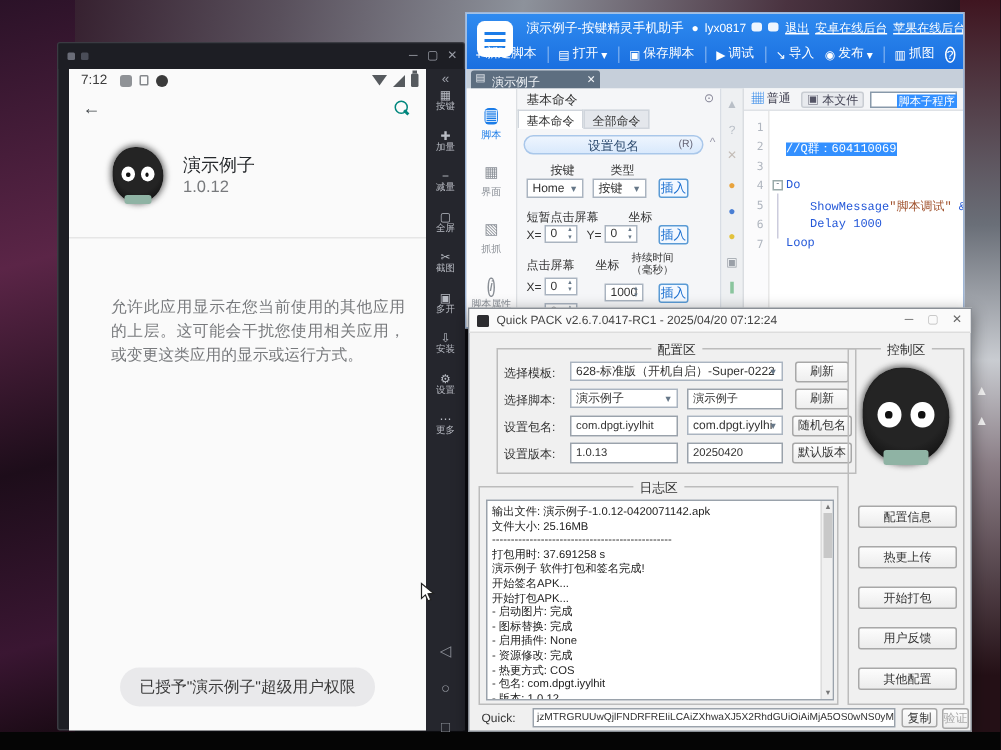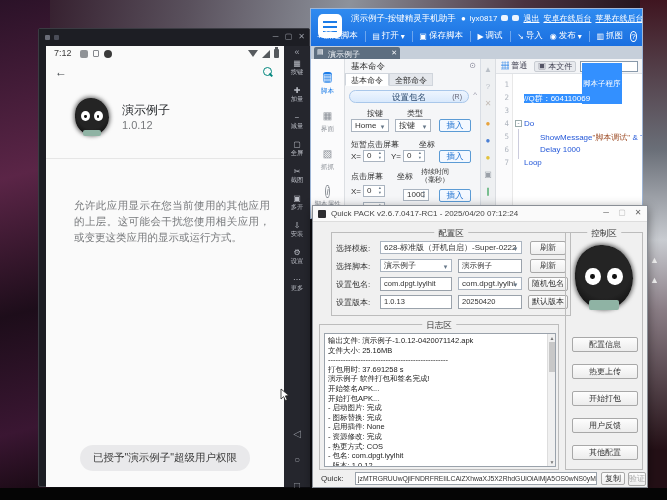--- a/index.html
+++ b/index.html
@@ -86,31 +86,31 @@
   .pn-tab{position:absolute;top:14px;width:44px;height:13px;text-align:center;line-height:13px;font-size:8px;background:#e4e7ec;border:1px solid #d0d5dc;cursor:pointer}
   .pn-tab.act{background:#fff;border-bottom-color:#fff}
   #pn-sec{position:absolute;left:4px;top:31px;width:120px;height:13px;background:linear-gradient(#eef5fe,#d9e9fc);border:1px solid #a9c7ea;border-radius:7px;text-align:center;line-height:12px;font-size:8.5px;color:#2c4a6e;cursor:pointer}
   #pn-secbadge{position:absolute;right:6px;top:0;font-size:7px;color:#667}
   #pn-caret{position:absolute;right:3px;top:31px;color:#99a;font-size:8px;cursor:pointer}
   .pn-lab{position:absolute;font-size:8px;color:#333}
   .combo{position:absolute;height:13px;background:#fff;border:1px solid #aab4c0;font-size:8px;line-height:11px;padding-left:3px;color:#333;cursor:pointer}
   .combo .cv{position:absolute;right:1px;top:1px;width:9px;height:9px;color:#678;font-size:7px;text-align:center}
   .numbox{position:absolute;height:12px;background:#fff;border:1px solid #aab4c0;font-size:8px;line-height:10px;padding-left:3px;color:#333}
   .numbox .sp{position:absolute;right:0;top:-1px;width:8px;font-size:4.5px;line-height:5px;color:#678;text-align:center;cursor:pointer}
-  .ins-btn{position:absolute;width:32px;height:13px;background:#f3f8ff;border:1px solid #5b9bd5;border-radius:2px;color:#1b6fd0;font-size:8.5px;text-align:center;line-height:11px;cursor:pointer}
+  .ins-btn{position:absolute;width:20px;height:13px;background:#f3f8ff;border:1px solid #5b9bd5;border-radius:2px;color:#1b6fd0;font-size:8.5px;text-align:center;line-height:11px;cursor:pointer}
   #st-strip{position:absolute;left:170px;top:50px;width:15px;height:161px;background:#eef0f2;border-right:1px solid #dadde1}
   .strip-ic{position:absolute;left:0;width:100%;text-align:center;font-size:8px;cursor:pointer}
   #st-editor{position:absolute;left:185px;top:50px;width:148px;height:161px;background:#fff}
   #ed-toolbar{position:absolute;left:0;top:0;width:100%;height:15px;background:#f4f5f7;border-bottom:1px solid #dfe2e6;font-size:8px;color:#445}
   .ed-btn{position:absolute;top:2px;height:11px;line-height:10px;padding:0 3px;cursor:pointer}
   #ed-search{position:absolute;left:84px;top:2px;width:58px;height:11px;background:#fff;border:1px solid #8899aa;cursor:text}
-  #ed-search span{display:inline-block;margin:1px 0 0 1px;background:#3390ff;color:#fff;font-size:7.5px;line-height:9px;padding:16px 1px;white-space:nowrap}
+  #ed-search span{display:inline-block;margin:1px 0 0 17px;background:#3390ff;color:#fff;font-size:7.5px;line-height:9px;padding:0 1px;white-space:nowrap}
   #ed-gutter{position:absolute;left:0;top:15px;width:17px;height:146px;background:#fbfbfc;border-right:1px solid #e8e8e8}
   .gn{position:absolute;right:3px;width:12px;text-align:right;font-family:"DejaVu Sans Mono",monospace;font-size:7.5px;color:#b0b6bf}
-  .cl{position:absolute;left:28px;font-family:Liberation Sans, sans-serif;font-size:8px;white-space:nowrap}
+  .cl{position:absolute;left:28px;font-family:Liberation Mono, monospace;font-size:8px;white-space:nowrap}
   .sel{background:#3390ff;color:#fff}
   .kw{color:#2458d8}
   .str{color:#a0522d}
   .rest{color:#2458d8}
   #fold-box{position:absolute;left:19px;width:7px;height:7px;border:1px solid #9aa;background:#fff;font-size:6px;line-height:5px;text-align:center;color:#567;cursor:pointer}
   #fold-line{position:absolute;left:22px;width:1px;background:#ccd}
   
   #qp{left:312px;top:205px;width:336px;height:283px;background:#f0f0f0;border:1px solid #8a8f96;box-shadow:0 3px 10px rgba(0,0,0,.45);font-size:8px;color:#333}
   #qp-tb{position:absolute;left:0;top:0;width:100%;height:16px;background:#fafafa;border-bottom:1px solid #ddd}
   #qp-ico{position:absolute;left:5px;top:4px;width:8px;height:8px;background:#2d2d30;border-radius:1px}

